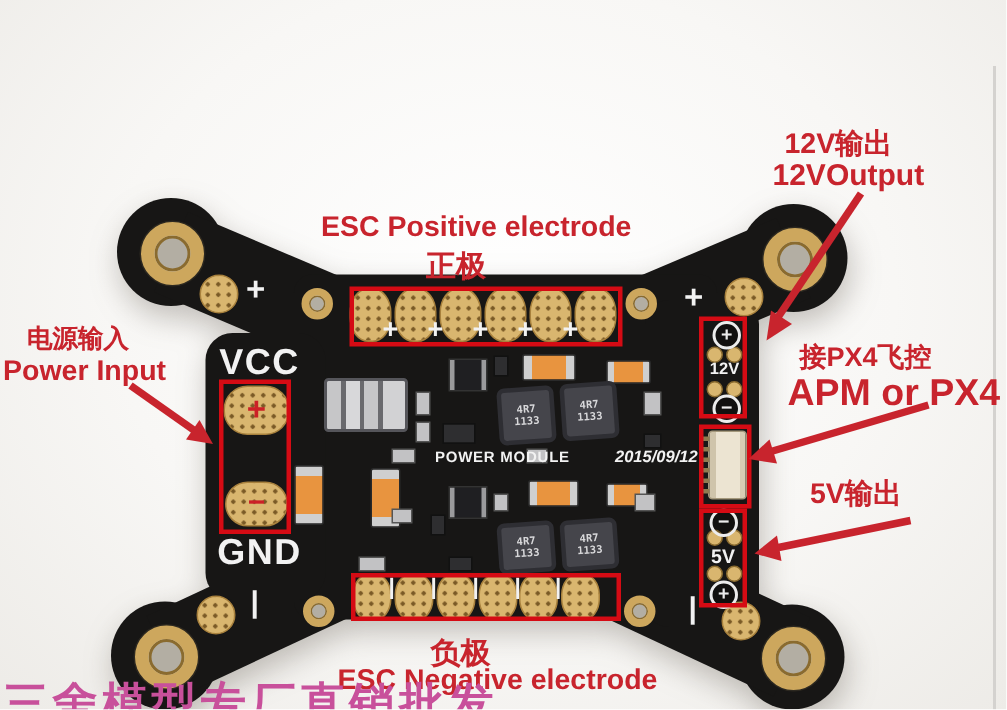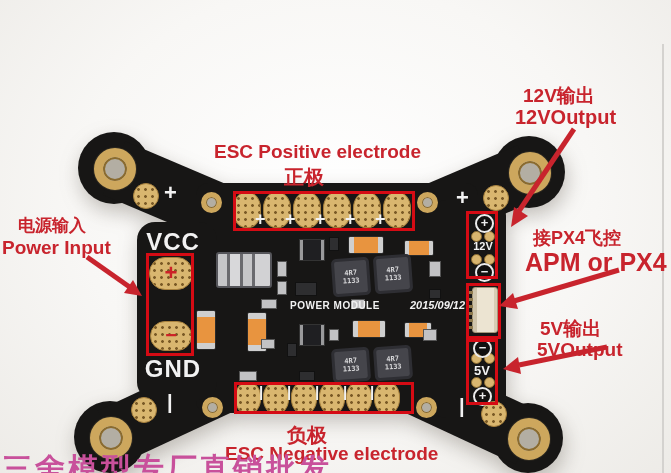--- a/index.html
+++ b/index.html
@@ -203,21 +203,20 @@
 
   <div class="ann" style="left:214px;top:141px;width:244px;font-size:19px;">ESC Positive electrode</div>
   <div class="ann" style="left:284px;top:164px;width:80px;font-size:20px;">正极</div>
   <div class="ann" style="left:523px;top:83px;width:120px;font-size:19px;">12V输出</div>
   <div class="ann" style="left:515px;top:106px;width:130px;font-size:20px;">12VOutput</div>
   <div class="ann" style="left:18px;top:214px;width:100px;font-size:17px;">电源输入</div>
   <div class="ann" style="left:2px;top:237px;width:132px;font-size:19px;">Power Input</div>
   <div class="ann" style="left:533px;top:226px;width:125px;font-size:18px;">接PX4飞控</div>
   <div class="ann" style="left:525px;top:248px;width:136px;font-size:25px;">APM or PX4</div>
   <div class="ann" style="left:540px;top:316px;width:105px;font-size:19px;">5V输出</div>
-  <div class="ann" style="left:537px;top:339px;width:110px;font-size:19px;">5VOutput</div>
   <div class="ann" style="left:287px;top:422px;width:80px;font-size:20px;">负极</div>
   <div class="ann" style="left:225px;top:443px;width:240px;font-size:19px;">ESC Negative electrode</div>
 
   <svg id="arrows" width="671" height="473">
     <g stroke="#c8242d" stroke-width="5" fill="#c8242d">
       <line x1="574" y1="129" x2="519" y2="211"></line>
       <polygon points="511,227 528,216 514,207" stroke="none"></polygon>
       <line x1="87" y1="257" x2="131" y2="288"></line>
       <polygon points="142,296 124,293 133,280" stroke="none"></polygon>
       <line x1="619" y1="270" x2="514" y2="301"></line>

